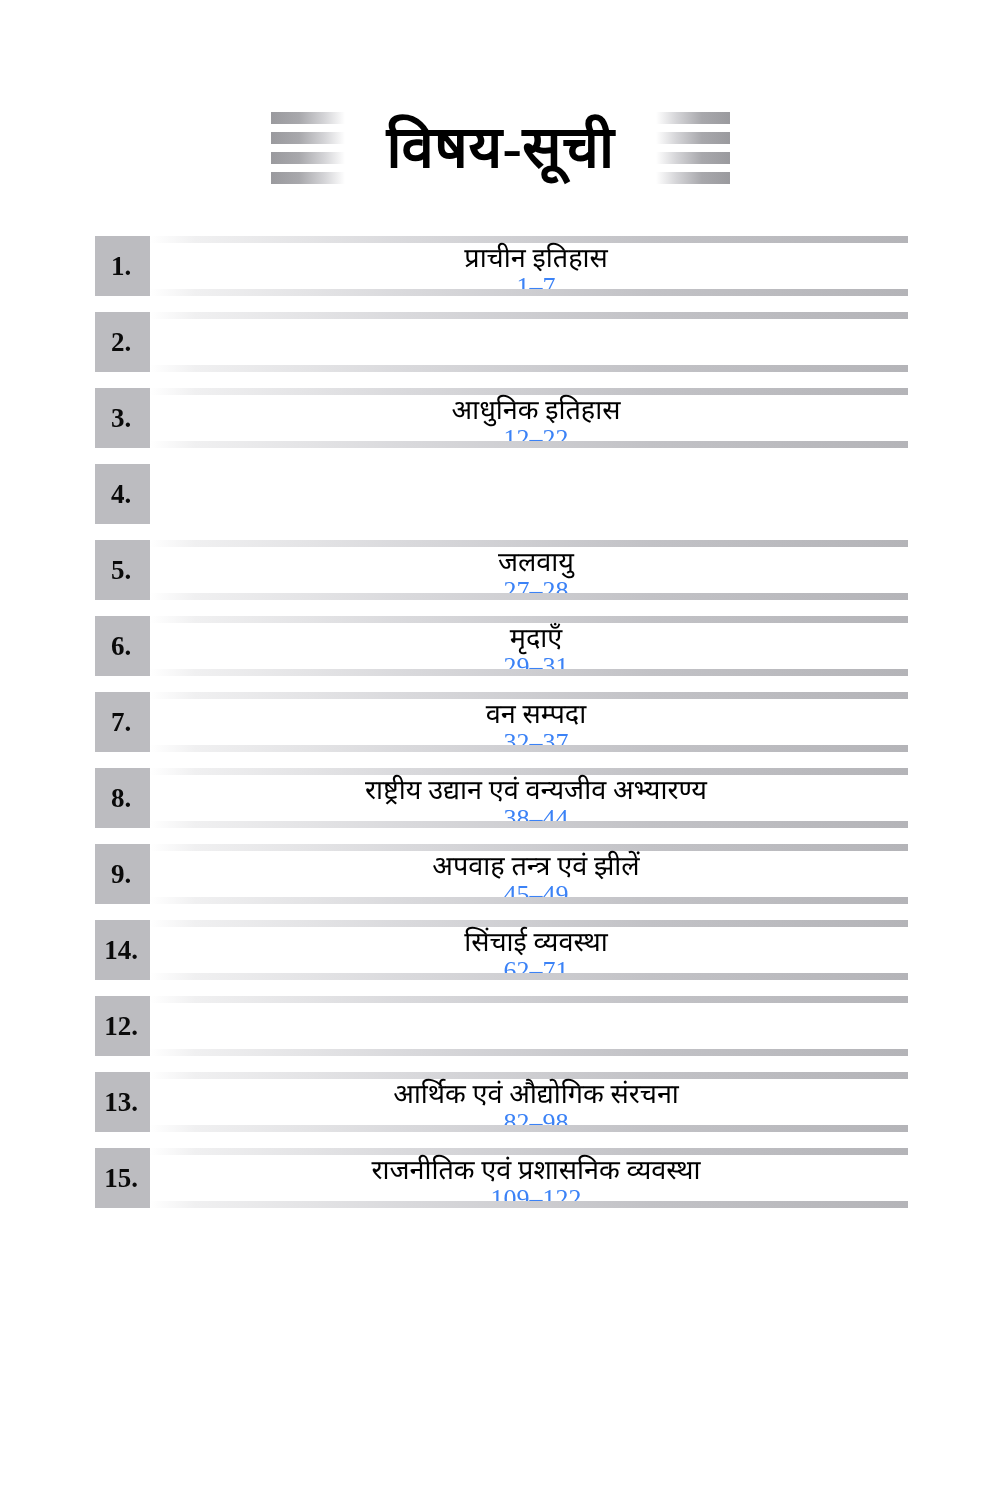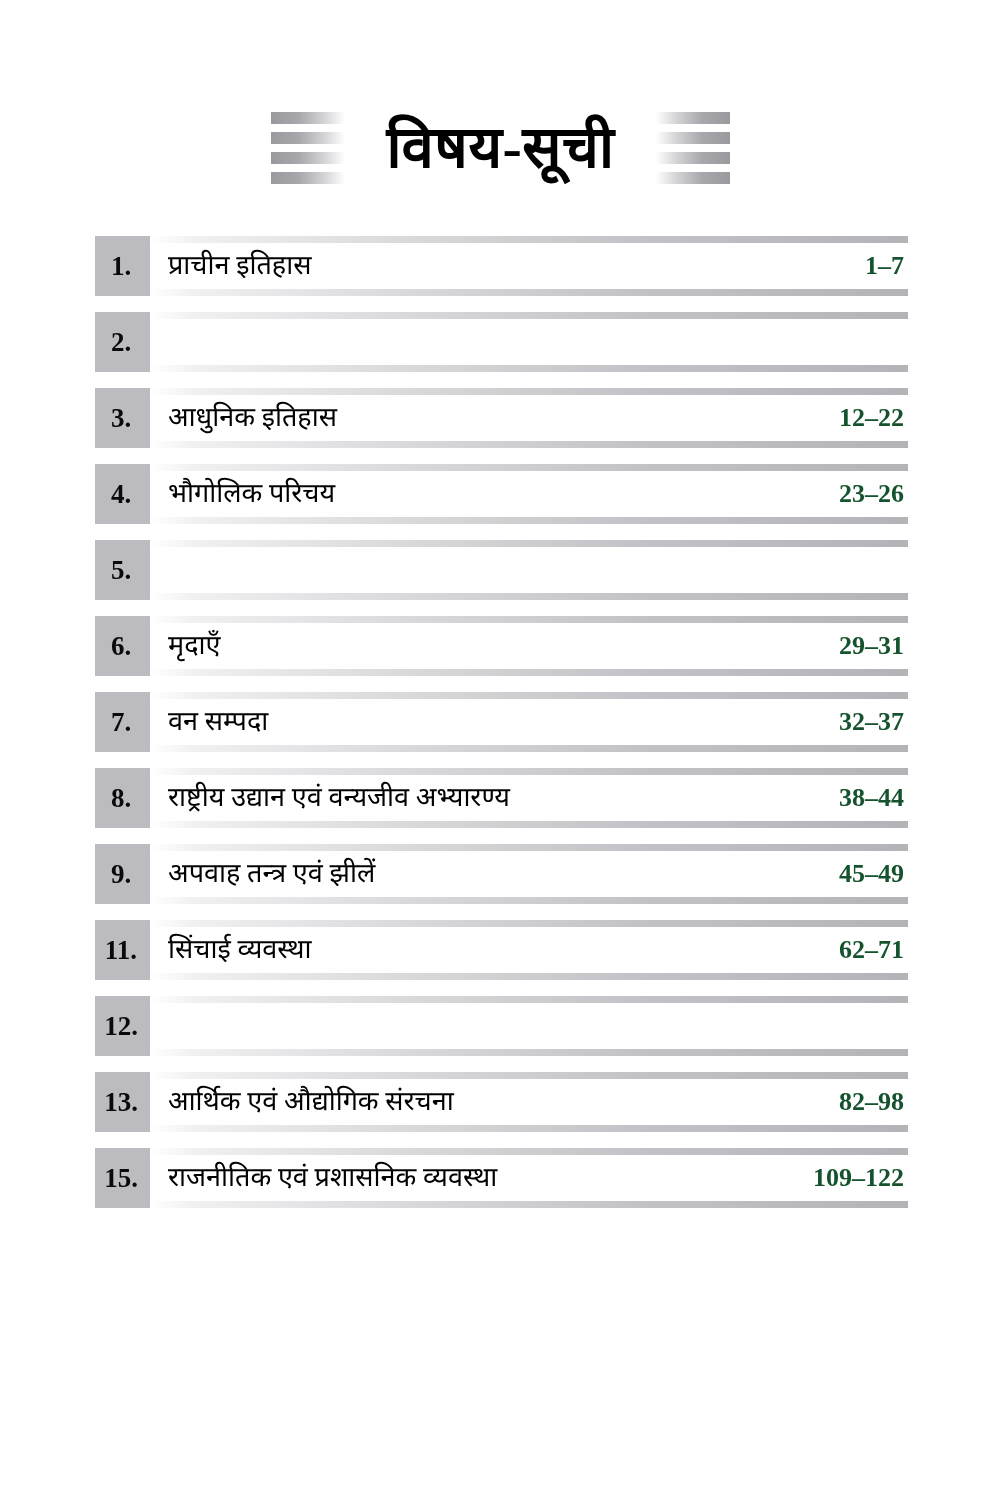--- a/index.html
+++ b/index.html
@@ -120,34 +120,35 @@
     position: absolute;
     left: 0;
     right: 0;
     top: 7px;
     bottom: 7px;
     display: flex;
     align-items: center;
     justify-content: space-between;
     padding: 0 4px 0 18px;
     box-sizing: border-box;
+    flex-direction: column;
   }
 
   .chapter-title {
     font-size: 27px;
     font-weight: normal;
     color: #000000;
     line-height: 1.15;
     white-space: nowrap;
   }
 
   .chapter-pages {
     font-size: 26px;
-    font-weight: bold;
-    color: #14532d;
+    font-weight: normal;
+    color: #3b82f6;
     line-height: 1;
     white-space: nowrap;
     text-align: center;
   }
 </style>
 </head>
 <body>
 
 <div class="page">
 
@@ -204,35 +205,31 @@
             <span class="chapter-title">आधुनिक इतिहास</span>
             <span class="chapter-pages">12–22</span>
           </div>
           <div class="rule rule-bottom"></div>
         </div>
       </div>
       <div class="toc-row">
         <div class="num-box">
           <span class="num">4.</span>
         </div>
-        <div class="row-body">
-          <div class="rule rule-top"></div>
-          <div class="row-content">
-            <span class="chapter-title">भौगोलिक परिचय</span>
-            <span class="chapter-pages">23–26</span>
-          </div>
-          <div class="rule rule-bottom"></div>
-        </div>
       </div>
       <div class="toc-row">
         <div class="num-box">
           <span class="num">5.</span>
         </div>
         <div class="row-body">
           <div class="rule rule-top"></div>
+          <div class="row-content">
+            <span class="chapter-title">जलवायु</span>
+            <span class="chapter-pages">27–28</span>
+          </div>
           <div class="rule rule-bottom"></div>
         </div>
       </div>
       <div class="toc-row">
         <div class="num-box">
           <span class="num">6.</span>
         </div>
         <div class="row-body">
           <div class="rule rule-top"></div>
           <div class="row-content">
@@ -276,21 +273,21 @@
           <div class="rule rule-top"></div>
           <div class="row-content">
             <span class="chapter-title">अपवाह तन्त्र एवं झीलें</span>
             <span class="chapter-pages">45–49</span>
           </div>
           <div class="rule rule-bottom"></div>
         </div>
       </div>
       <div class="toc-row">
         <div class="num-box">
-          <span class="num">11.</span>
+          <span class="num">14.</span>
         </div>
         <div class="row-body">
           <div class="rule rule-top"></div>
           <div class="row-content">
             <span class="chapter-title">सिंचाई व्यवस्था</span>
             <span class="chapter-pages">62–71</span>
           </div>
           <div class="rule rule-bottom"></div>
         </div>
       </div>

